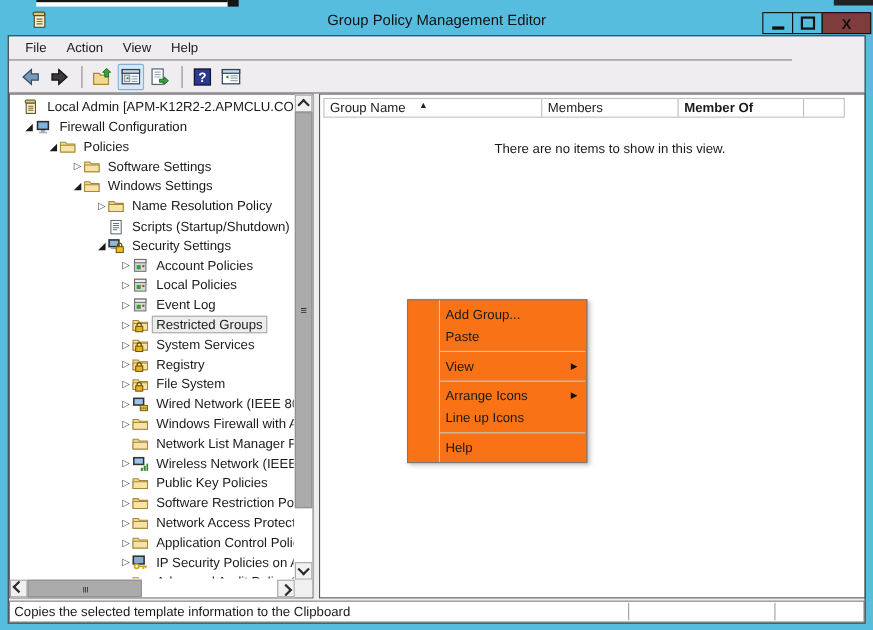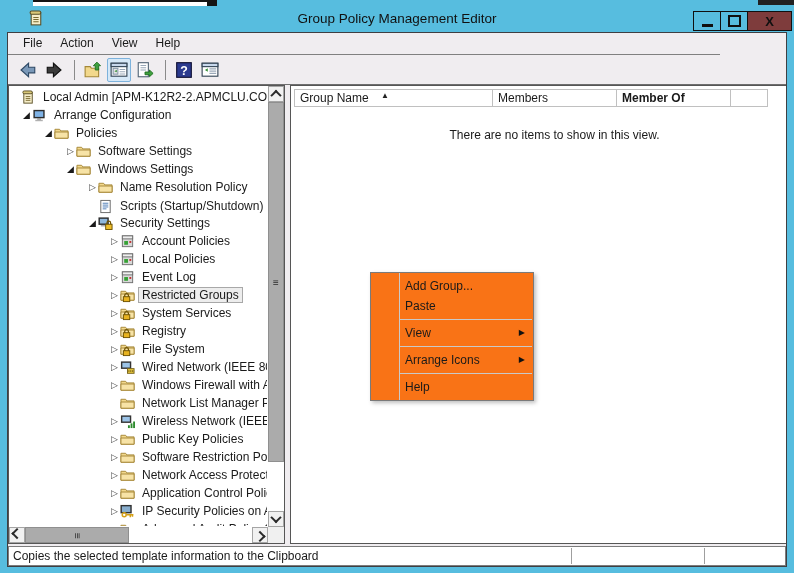--- a/index.html
+++ b/index.html
@@ -249,21 +249,21 @@
           <svg class="ic14">
             <use href="#i-gpo"></use>
           </svg>
           <span class="tlabel">Local Admin [APM-K12R2-2.APMCLU.COM]</span>
         </div>
         <div class="trow" style="padding-left: 12px;">
           <span class="exp expanded">◢</span>
           <svg class="ic14">
             <use href="#i-computer"></use>
           </svg>
-          <span class="tlabel">Arrange Configuration</span>
+          <span class="tlabel">Firewall Configuration</span>
         </div>
         <div class="trow" style="padding-left: 34px;">
           <span class="exp expanded">◢</span>
           <svg class="ic14">
             <use href="#i-folder"></use>
           </svg>
           <span class="tlabel">Policies</span>
         </div>
         <div class="trow" style="padding-left: 56px;">
           <span class="exp collapsed">▷</span>
@@ -453,20 +453,21 @@
     <div class="empty-msg">There are no items to show in this view.</div>
   </div>
 
   <div class="ctxmenu" id="ctxmenu">
       <div class="cm-item">Add Group...</div>
       <div class="cm-item">Paste</div>
       <div class="cm-sep"></div>
       <div class="cm-item">View<span class="cm-arrow">▶</span></div>
       <div class="cm-sep"></div>
       <div class="cm-item">Arrange Icons<span class="cm-arrow">▶</span></div>
+      <div class="cm-item">Line up Icons</div>
       <div class="cm-sep"></div>
       <div class="cm-item">Help</div>
     </div>
 
   <div class="statusbar">
     <span>Copies the selected template information to the Clipboard</span>
     <div class="sb-div" style="left:562px;"></div>
     <div class="sb-div" style="left:695px;"></div>
   </div>
 

